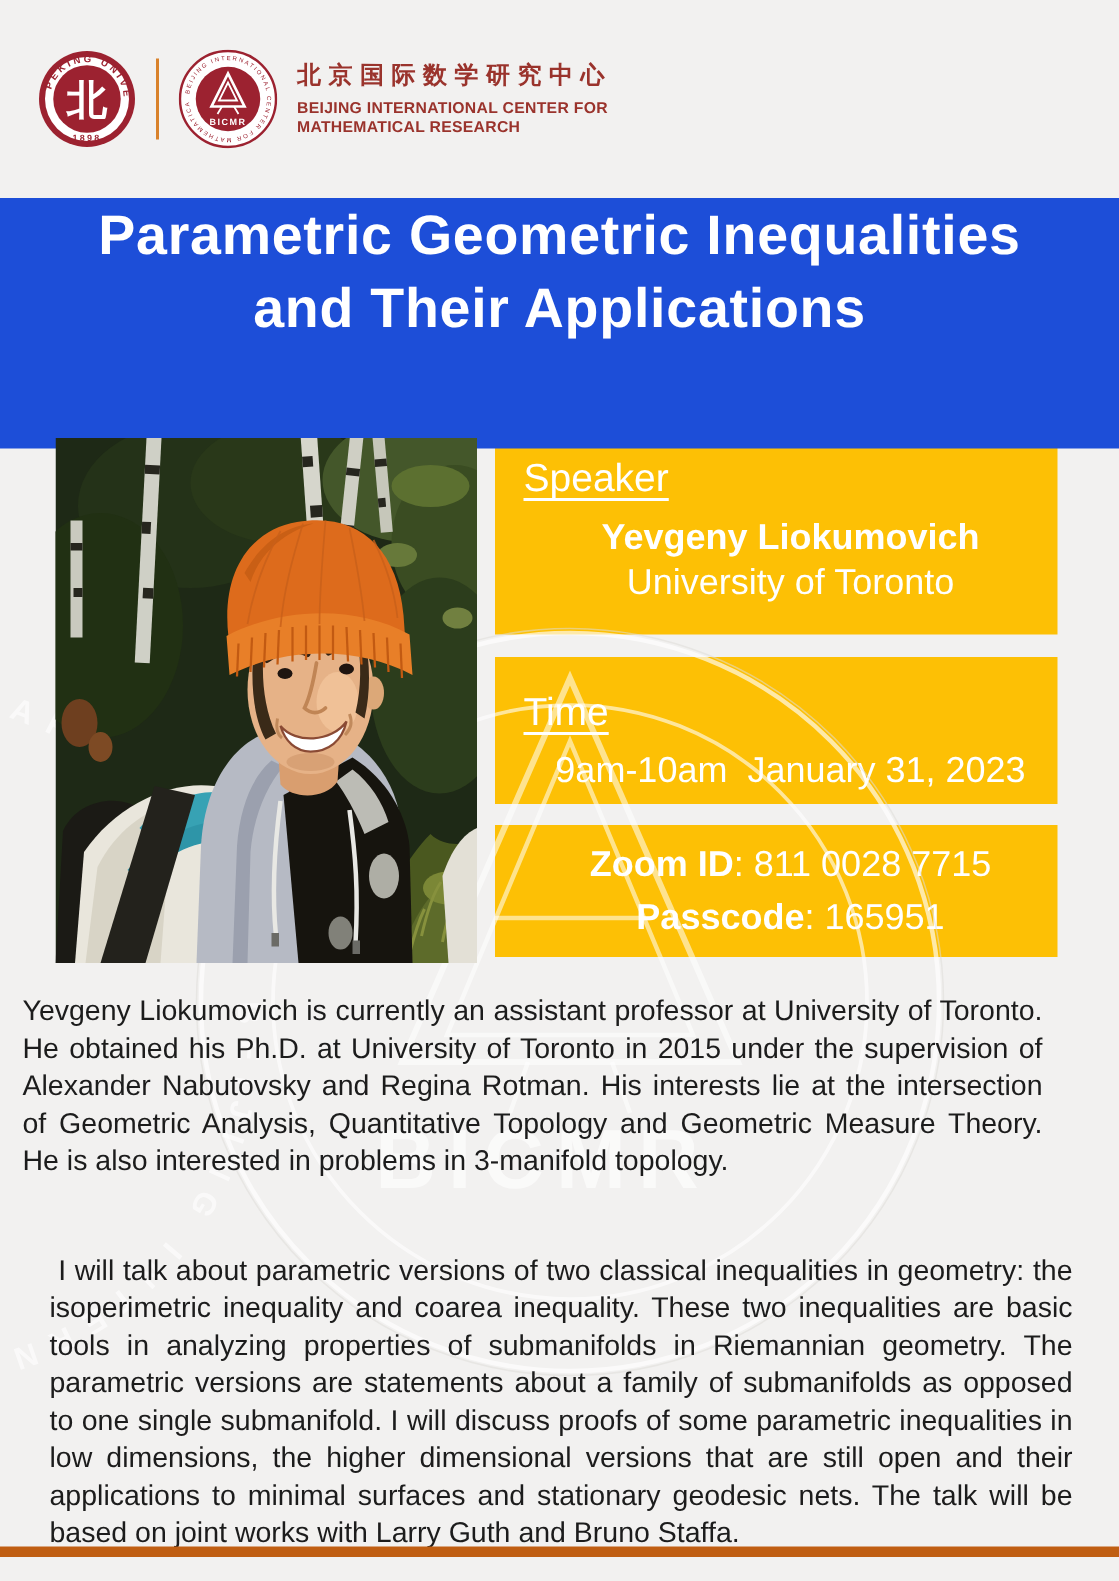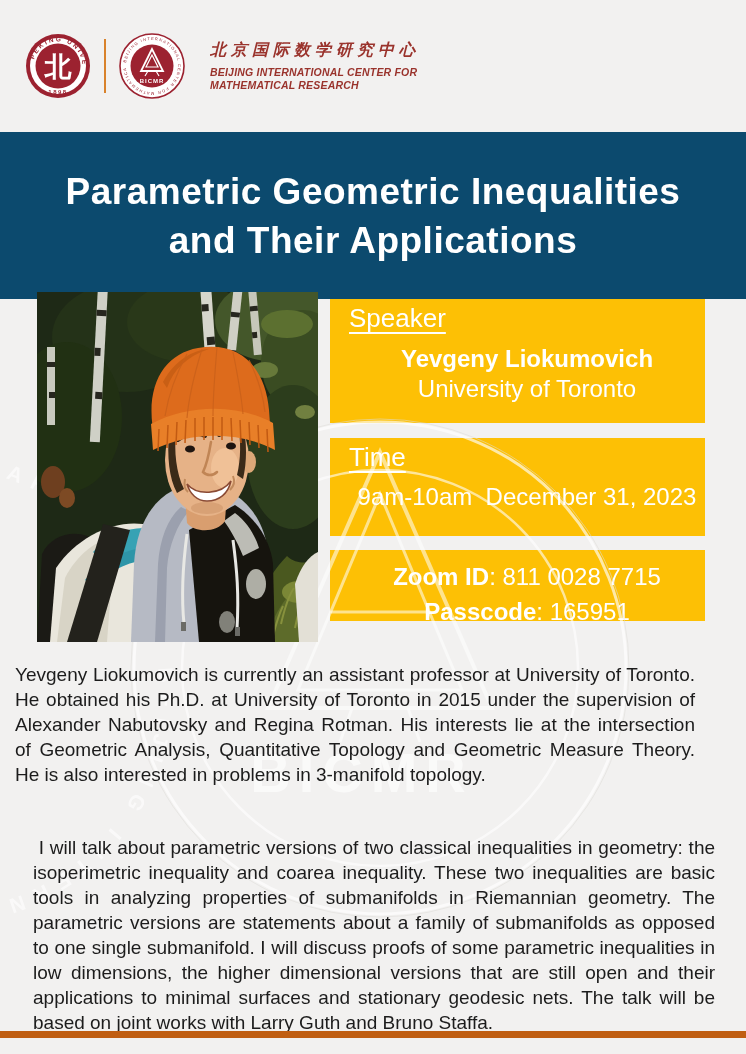--- a/index.html
+++ b/index.html
@@ -4,34 +4,34 @@
 <style>
   html,body{margin:0;padding:0;background:#e8e8e8;}
   .poster{
     position:relative;width:746px;height:1054px;background:#f2f1f0;
     overflow:hidden;font-family:"Liberation Sans",sans-serif;
   }
   
   .header{position:absolute;top:0;left:0;width:746px;height:132px;display:flex;align-items:center;padding-left:25px;box-sizing:border-box;z-index:3;background:#f2f1f0;}
   .logo{width:66px;height:66px;flex:0 0 auto;}
   .logo-divider{width:2px;height:54px;background:#d9822b;margin:0 13px;flex:0 0 auto;}
-  .org-text{margin-left:25px;font-style:italic;}
+  .org-text{margin-left:13px;}
   .org-cn{font-size:16px;font-weight:bold;color:#9a332c;letter-spacing:5px;white-space:nowrap;}
   .org-en{font-size:10.5px;font-weight:bold;color:#9a332c;line-height:13px;margin-top:5px;letter-spacing:.2px;}
   
-  .banner{position:absolute;top:132px;left:0;width:746px;height:167px;background:#0c4a6e;z-index:3;display:flex;flex-direction:column;justify-content:center;align-items:center;}
+  .banner{position:absolute;top:132px;left:0;width:746px;height:167px;background:#1d4ed8;z-index:3;display:flex;flex-direction:column;align-items:center;}
   .banner-line{color:#ffffff;font-weight:bold;font-size:37px;line-height:49px;text-align:center;letter-spacing:.5px;}
   
   .photo{position:absolute;left:37px;top:292px;width:281px;height:350px;z-index:3;}
   .photo svg{display:block;width:100%;height:100%;}
   
   .box{position:absolute;left:330px;width:375px;background:#fdc005;z-index:1;box-sizing:border-box;color:#ffffff;padding-left:19px;}
   .box-speaker{top:292px;height:131px;padding-top:9px;}
-  .box-time{top:438px;height:98px;padding-top:2px;}
-  .box-zoom{top:550px;height:71px;padding-top:9px;}
+  .box-time{top:438px;height:98px;padding-top:19px;}
+  .box-zoom{top:550px;height:88px;padding-top:9px;}
   .box-heading{font-size:26px;font-weight:normal;line-height:34px;text-decoration:underline;text-decoration-thickness:2px;text-underline-offset:5px;}
   .box-line{font-size:24px;line-height:30px;text-align:center;}
   .box-line.bold{font-weight:bold;}
   .box-speaker .box-line:nth-child(2){margin-top:9px;}
   .box-time .box-line{margin-top:8px;}
   .box-zoom .box-line{line-height:35px;}
   .blabel{font-weight:bold;}
   .pre{white-space:pre-wrap;}
   
   .bio{position:absolute;left:15px;top:662px;width:680px;font-size:19px;line-height:25px;color:#1c1c1c;text-align:justify;z-index:3;}
@@ -95,21 +95,21 @@
   </div>
 
   <div class="box box-speaker">
     <div class="box-heading">Speaker</div>
     <div class="box-line bold">Yevgeny Liokumovich</div>
     <div class="box-line">University of Toronto</div>
   </div>
 
   <div class="box box-time">
     <div class="box-heading">Time</div>
-    <div class="box-line pre">9am-10am  December 31, 2023</div>
+    <div class="box-line pre">9am-10am  January 31, 2023</div>
   </div>
 
   <div class="box box-zoom">
     <div class="box-line"><span class="blabel">Zoom ID</span><span class="pre">: </span><span>811 0028 7715</span></div>
     <div class="box-line"><span class="blabel">Passcode</span><span class="pre">: </span><span>165951</span></div>
   </div>
 
   <svg class="watermark" viewBox="0 0 746 1054">
     <circle cx="380" cy="668" r="246" fill="none" stroke="#ffffff" stroke-opacity="0.65" stroke-width="3"></circle>
     <circle cx="380" cy="668" r="249" fill="none" stroke="#dedcd8" stroke-opacity="0.55" stroke-width="1"></circle>

